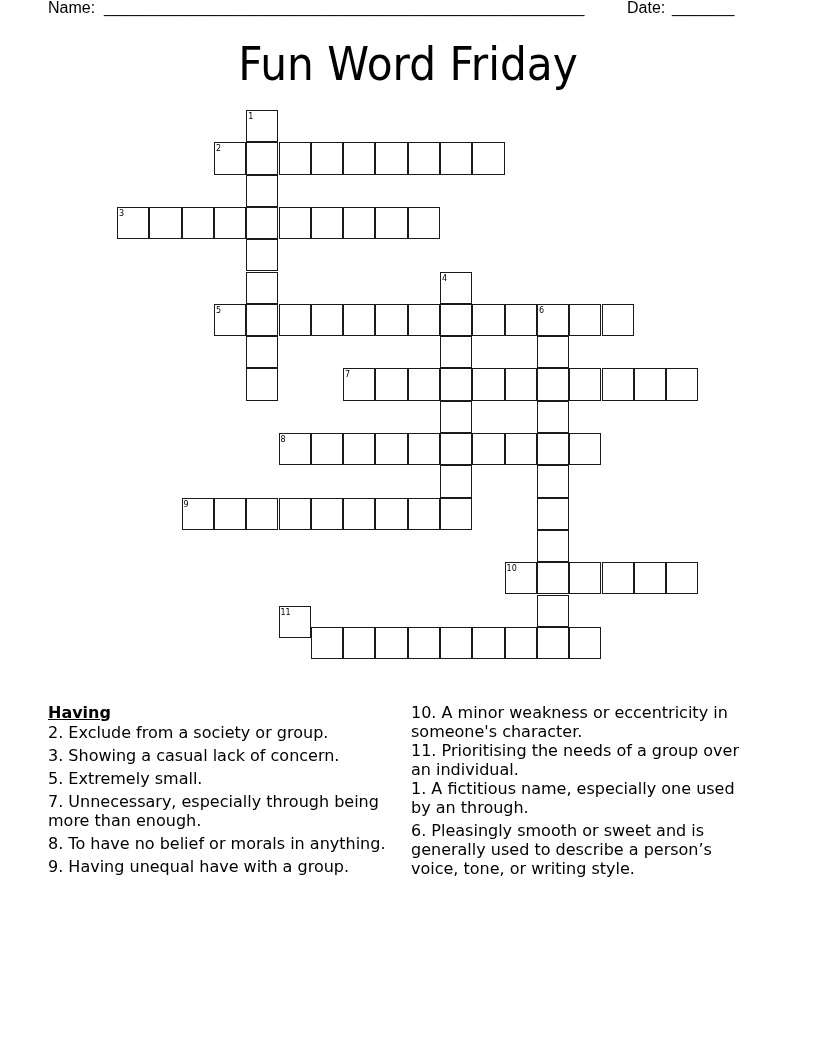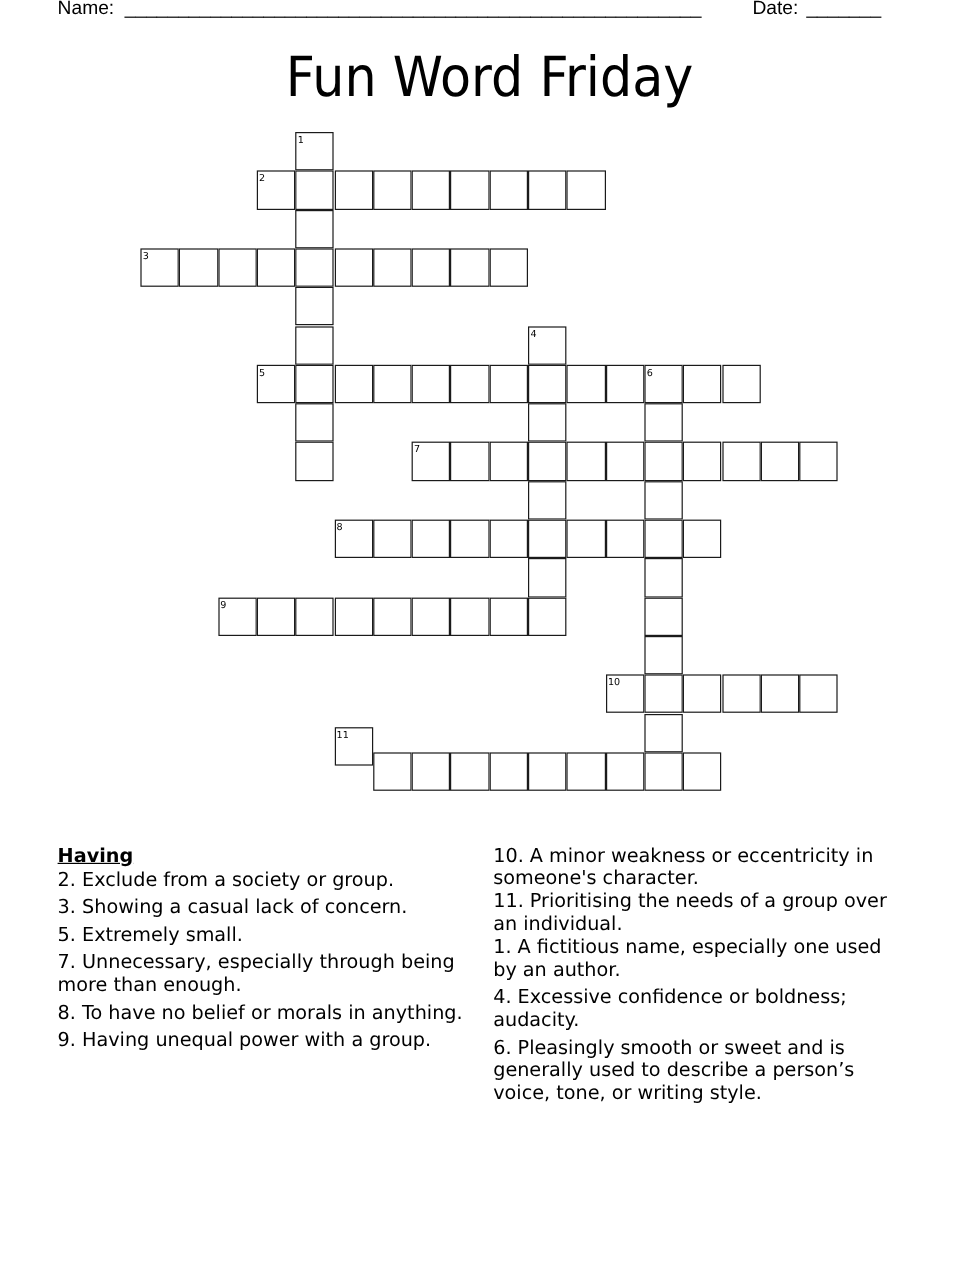--- a/index.html
+++ b/index.html
@@ -167,22 +167,21 @@
     <div class="cell" style="left: 569.2px; top: 626.8px;"></div>
   </div>
 
 <div class="clues left">
   <div class="heading">Having</div>
   <div class="clue"><span class="n">2.</span><span> Exclude from a society or group.</span></div>
   <div class="clue"><span class="n">3.</span><span> Showing a casual lack of concern.</span></div>
   <div class="clue"><span class="n">5.</span><span> Extremely small.</span></div>
   <div class="clue"><span class="n">7.</span><span> Unnecessary, especially through being more than enough.</span></div>
   <div class="clue"><span class="n">8.</span><span> To have no belief or morals in anything.</span></div>
-  <div class="clue"><span class="n">9.</span><span> Having unequal power with a group.</span></div>
+  <div class="clue"><span class="n">9.</span><span> Having unequal have with a group.</span></div>
 </div>
 
 <div class="clues right">
   <div class="clue" style="margin-bottom:0"><span class="n">10.</span><span> A minor weakness or eccentricity in someone's character.</span></div>
   <div class="clue" style="margin-bottom:0"><span class="n">11.</span><span> Prioritising the needs of a group over an individual.</span></div>
-  <div class="clue"><span class="n">1.</span><span> A fictitious name, especially one used by an author.</span></div>
-  <div class="clue"><span class="n">4.</span><span> Excessive confidence or boldness; audacity.</span></div>
+  <div class="clue"><span class="n">1.</span><span> A fictitious name, especially one used by an through.</span></div>
   <div class="clue"><span class="n">6.</span><span> Pleasingly smooth or sweet and is generally used to describe a person’s voice, tone, or writing style.</span></div>
 </div>
 
 </body></html>

